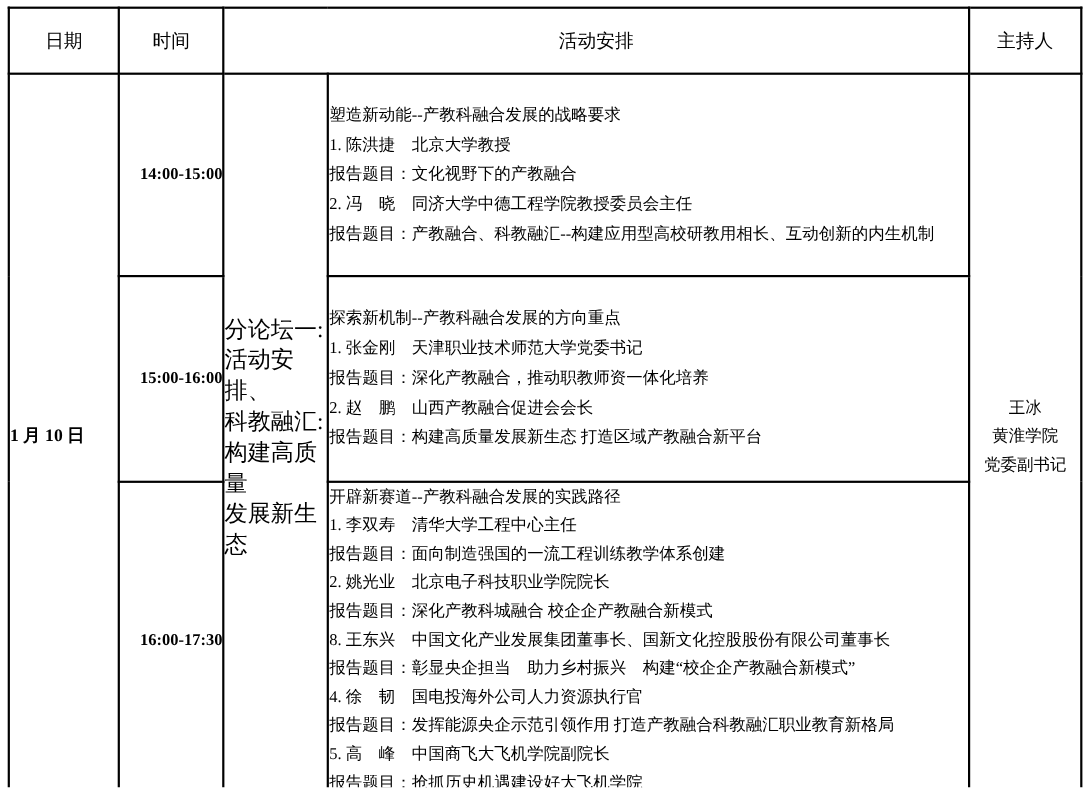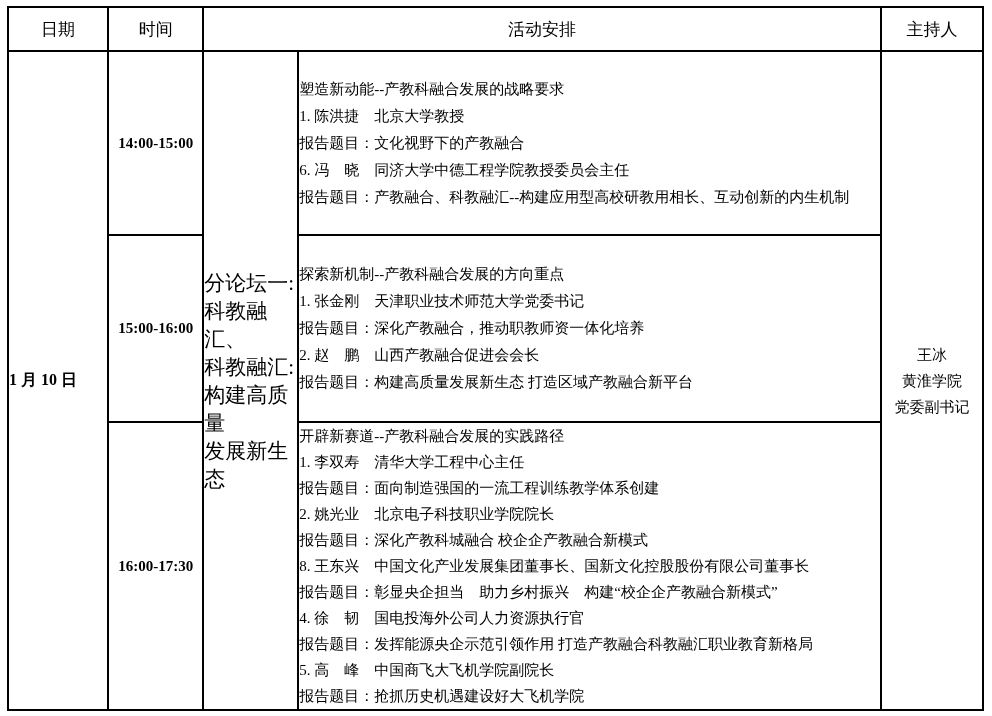--- a/index.html
+++ b/index.html
@@ -24,38 +24,38 @@
     height: 703px;
     border-collapse: collapse;
     table-layout: fixed;
   }
   table.schedule td, table.schedule th {
     border: 2px solid #000000;
     padding: 0;
     vertical-align: middle;
     background: #ffffff;
   }
-  tr.header-row { height: 44px; }
+  tr.header-row { height: 60px; }
   tr.row-1 { height: 184px; }
   tr.row-2 { height: 187px; }
   tr.row-3 { height: 288px; }
 
   th.hdr {
     font-weight: normal;
     font-size: 17px;
     text-align: center;
   }
   td.date-cell {
     font-weight: bold;
     font-size: 16px;
   }
   td.time-cell {
     font-weight: bold;
     font-size: 15px;
-    text-align: center;
+    text-align: right;
   }
   td.forum-cell {
     font-weight: normal;
     font-size: 21px;
     padding-left: 8px;
     line-height: 28px;
   }
   td.content-cell {
     font-size: 15px;
     padding-left: 8px;
@@ -90,30 +90,30 @@
       <th class="hdr">时间</th>
       <th class="hdr" colspan="2">活动安排</th>
       <th class="hdr">主持人</th>
     </tr>
 
     <tr class="row-1">
       <td class="date-cell" rowspan="3">1 月 10 日</td>
       <td class="time-cell">14:00-15:00</td>
       <td class="forum-cell" rowspan="3">
         <div class="forum-line">分论坛一:</div>
-        <div class="forum-line">科教融汇、</div>
+        <div class="forum-line">活动安排、</div>
         <div class="forum-line">科教融汇:</div>
         <div class="forum-line">构建高质量</div>
         <div class="forum-line">发展新生态</div>
       </td>
       <td class="content-cell">
         <div class="line bold">塑造新动能--产教科融合发展的战略要求</div>
         <div class="line bold">1. 陈洪捷　北京大学教授</div>
         <div class="line">报告题目：文化视野下的产教融合</div>
-        <div class="line bold">6. 冯　晓　同济大学中德工程学院教授委员会主任</div>
+        <div class="line bold">2. 冯　晓　同济大学中德工程学院教授委员会主任</div>
         <div class="line">报告题目：产教融合、科教融汇--构建应用型高校研教用相长、互动创新的内生机制</div>
       </td>
       <td class="host-cell" rowspan="3">
         <div class="host-line">王冰</div>
         <div class="host-line">黄淮学院</div>
         <div class="host-line">党委副书记</div>
       </td>
     </tr>
 
     <tr class="row-2">

